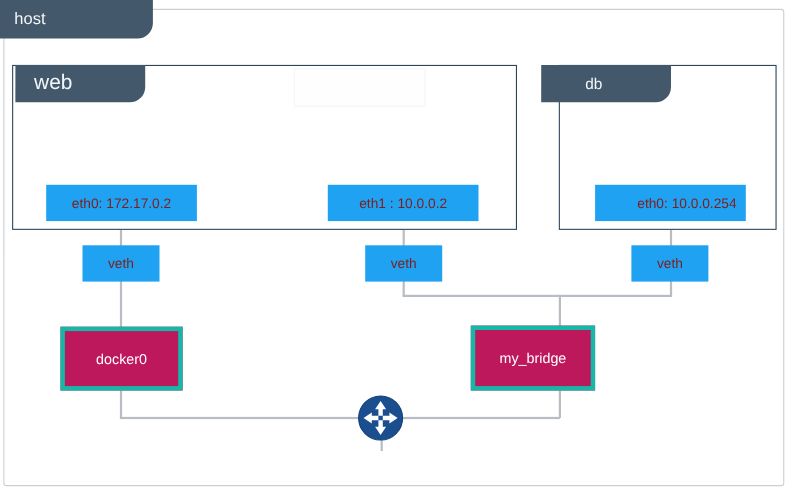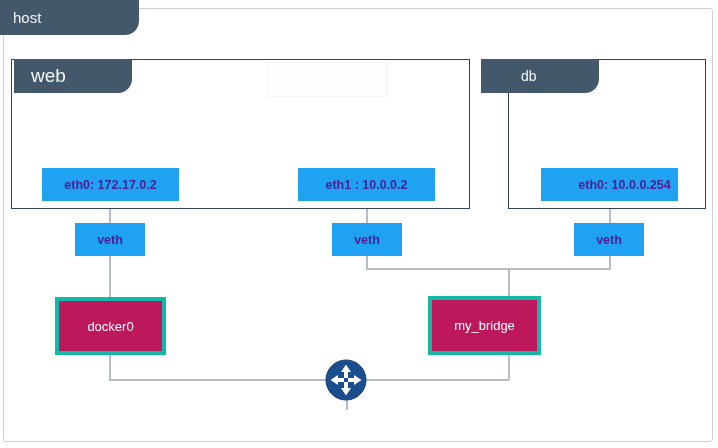--- a/index.html
+++ b/index.html
@@ -55,21 +55,21 @@
   }
   .tab-web {
     left: 14px;
     top: 59px;
     width: 118px;
     height: 34px;
     padding-left: 17px;
     font-size: 19px;
   }
   .tab-db {
-    left: 481px;
+    left: 492px;
     top: 59px;
     width: 118px;
     height: 34px;
     padding-left: 40px;
     font-size: 14px;
   }
 
   
   .ns-box {
     position: absolute;
@@ -100,29 +100,28 @@
     background: #b7bdc2;
     z-index: 2;
   }
   .vline { width: 1.6px; }
   .hline { height: 1.6px; }
 
   
   .chip {
     position: absolute;
     background: #20a2f3;
-    color: #4c1d95;
+    color: #7f1d1d;
     display: flex;
     align-items: center;
     justify-content: center;
     font-size: 12.5px;
     box-sizing: border-box;
     z-index: 7;
     white-space: nowrap;
-    font-weight: bold;
   }
 
   .chip-eth-web0  { left: 42px;  top: 168px; width: 137px; height: 33px; }
   .chip-eth-web1  { left: 298px; top: 168px; width: 137px; height: 33px; }
   .chip-eth-db0   { left: 541px; top: 168px; width: 137px; height: 33px; padding-left: 30px; }
   .chip-veth-a    { left: 75px;  top: 223px; width: 70px;  height: 33px; }
   .chip-veth-b    { left: 332px; top: 223px; width: 70px;  height: 33px; }
   .chip-veth-c    { left: 574px; top: 223px; width: 70px;  height: 33px; }
   .chip-eth-host  { left: 281px; top: 408px; width: 136px; height: 33px; }
 

